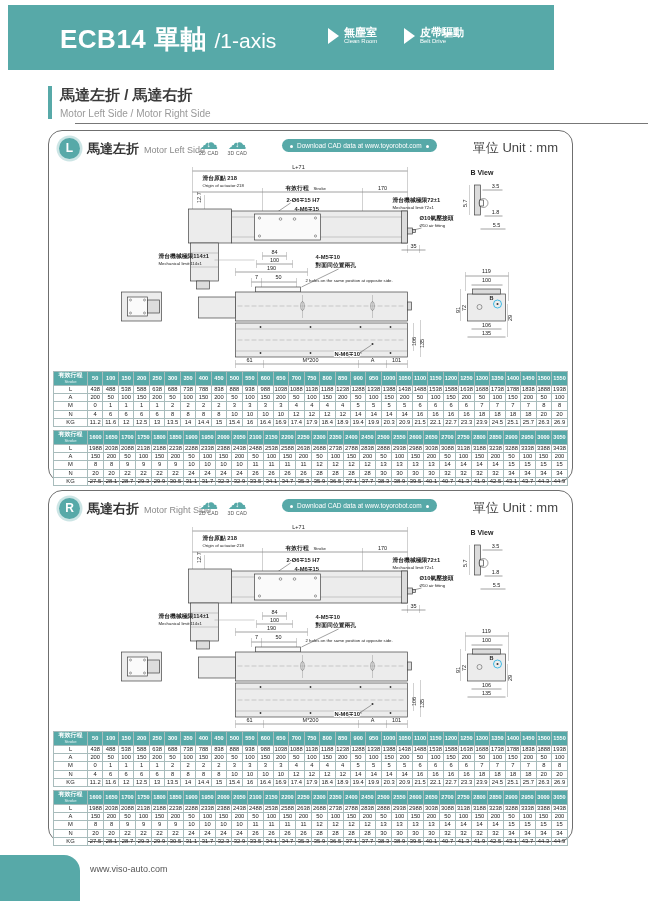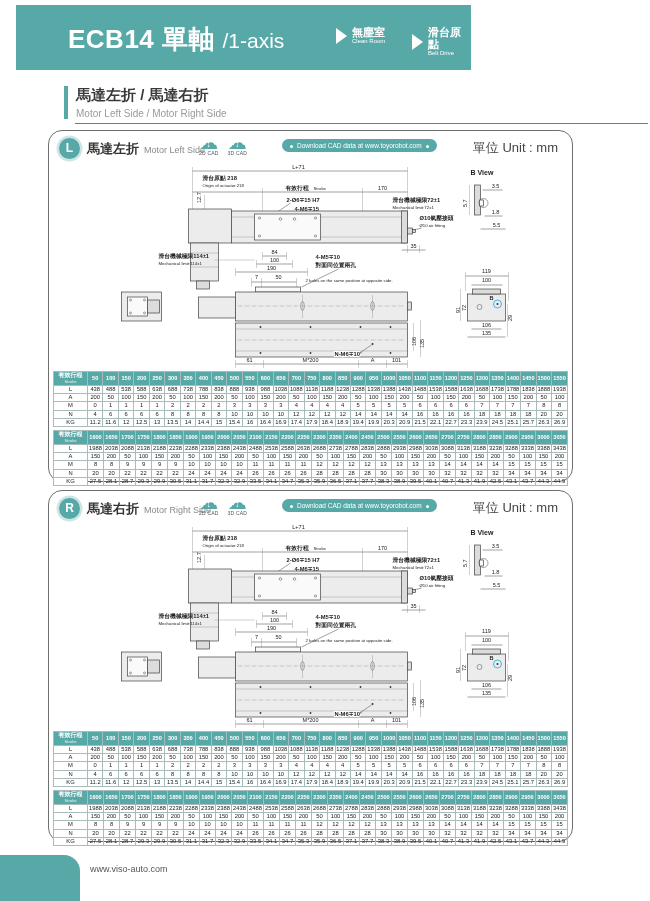--- a/index.html
+++ b/index.html
@@ -1,32 +1,32 @@
 <!DOCTYPE html>
 <html style="--accent: #57a9a8; --cyan: #2bb3e4;"><head>
 <meta charset="utf-8">
 <style>
   :root { --accent:#57a9a8; --cyan:#2bb3e4; }
   * { margin:0; padding:0; box-sizing:border-box; }
   body { width:650px; height:901px; position:relative; background:#fff;
          font-family:"Liberation Sans", sans-serif; overflow:hidden; }
 
   
-  .banner { position:absolute; left:16px; top:5px; width:455px; height:65px; background:var(--accent); }
+  .banner { position:absolute; left:8px; top:5px; width:546px; height:65px; background:var(--accent); }
   .model-wrap { position:absolute; left:52px; top:17px; color:#fff; white-space:nowrap; }
   .model-main { font-size:26px; font-weight:bold; letter-spacing:.5px; }
   .model-suffix { font-size:21px; font-weight:normal; margin-left:3px; }
   .hbadge { position:absolute; top:21px; display:flex; align-items:center; gap:5px; color:#fff;padding-left:24px; }
   .hbadge.b1 { left:296px; } .hbadge.b2 { left:372px; }
   .tri { width:0; height:0; border-left:11px solid #fff; border-top:8px solid transparent; border-bottom:8px solid transparent; }
   .hb-zh { font-size:11px; font-weight:bold; line-height:1.1; }
   .hb-en { font-size:6px; line-height:1.2; }
 
   
-  .page-title { position:absolute; left:64px; top:86px; border-left:4px solid var(--accent); padding-left:8px; }
+  .page-title { position:absolute; left:48px; top:86px; border-left:4px solid var(--accent); padding-left:8px; }
   .pt-zh { font-size:15px; font-weight:bold; color:#3a3a3a; line-height:1.2; }
   .pt-en { font-size:10px; color:#9a9a9a; margin-top:4px; }
   .title-rule { position:absolute; left:75px; top:123px; width:573px; border-top:1px solid #777; }
 
   
   .panel { position:absolute; left:48px; width:525px; height:352px; background:#fff;
            border:1px solid #6f6f6f; border-radius:14px; }
   .panel.sec-l { top:130px; } .panel.sec-r { top:490px; }
   .sec-badge { position:absolute; left:10px; top:7px; width:21px; height:21px; border-radius:50%;
                background:var(--accent); color:#fff; font-size:12px; font-weight:bold;
@@ -92,21 +92,21 @@
   <div class="hbadge b1">
     <span class="tri"></span>
     <span>
       <div class="hb-zh">無塵室</div>
       <div class="hb-en">Clean Room</div>
     </span>
   </div>
   <div class="hbadge b2">
     <span class="tri"></span>
     <span>
-      <div class="hb-zh">滑台原點</div>
+      <div class="hb-zh">皮帶驅動</div>
       <div class="hb-en">Belt Drive</div>
     </span>
   </div>
 </div>
 
 <div class="page-title">
   <div class="pt-zh">馬達左折 / 馬達右折</div>
   <div class="pt-en">Motor Left Side / Motor Right Side</div>
 </div>
 <div class="title-rule"></div>

